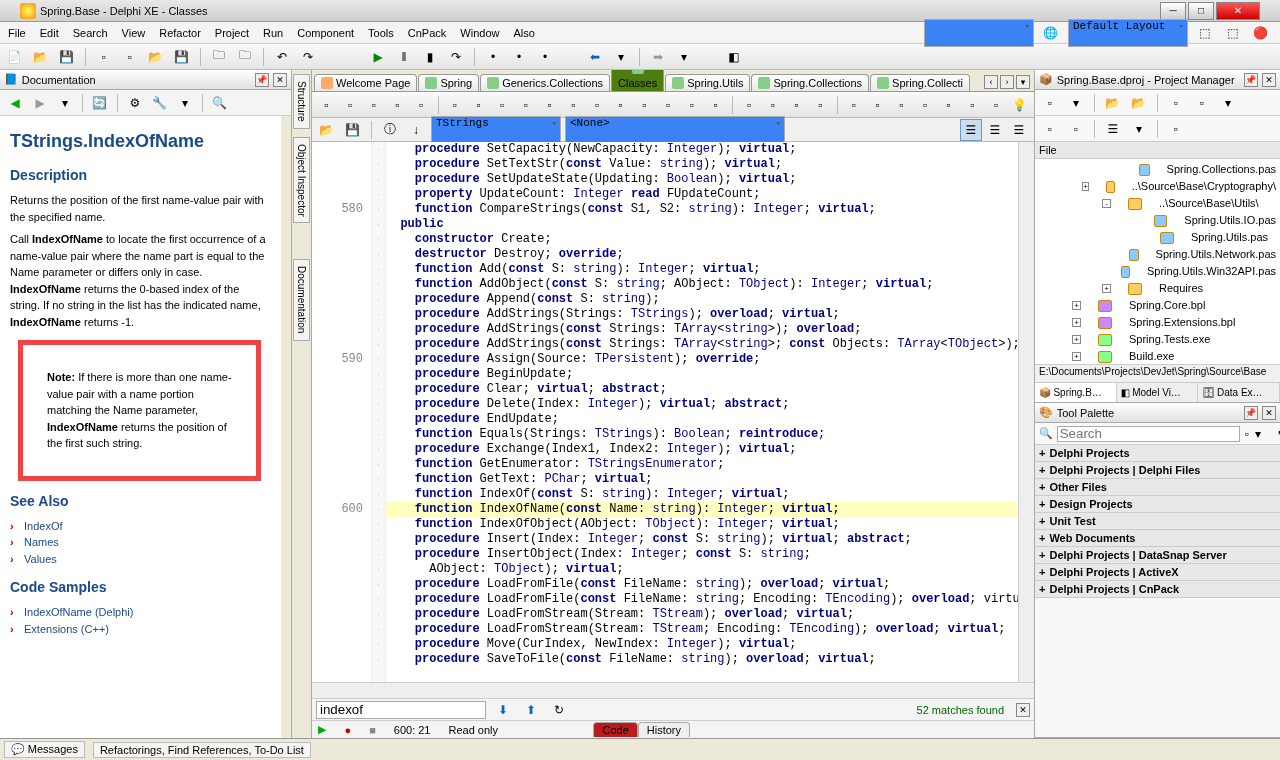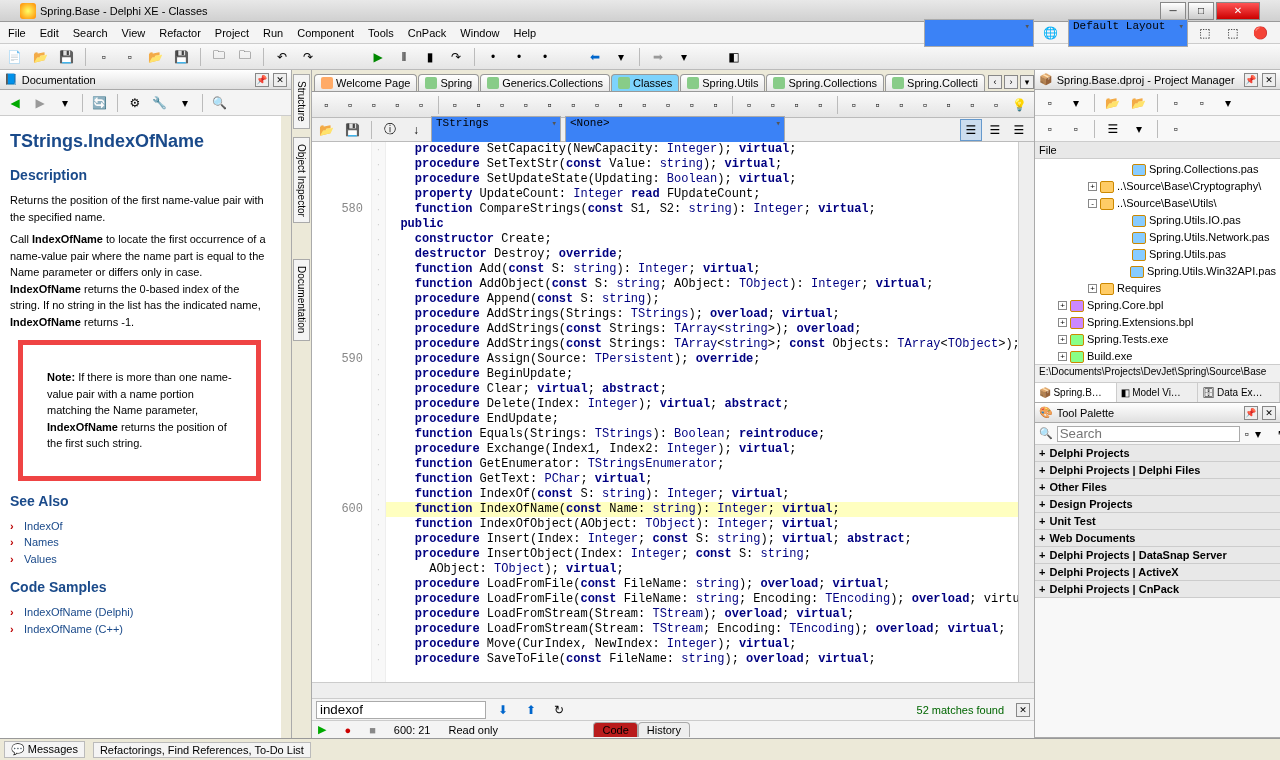--- a/index.html
+++ b/index.html
@@ -31,21 +31,21 @@
 .doc-body { flex:1; overflow:auto; padding:8px 12px 8px 10px; background:#fff; font-family:Verdana,sans-serif; font-size:11px; line-height:1.5; border-right:10px solid #ece9d8;}
 .doc-body h1 { color:#1a4a8a; font-size:18px; font-weight:bold; margin:4px 0 10px;}
 .doc-body h2 { color:#1a4a8a; font-size:14px; margin:10px 0 6px;}
 .doc-body p { margin:6px 0;}
 .doc-body .note { border:5px solid #ef4444; padding:24px; margin:10px 8px;}
 .doc-body b { font-weight:bold;}
 .doc-body a { color:#1a4a8a; text-decoration:none; display:block; padding-left:14px; position:relative;}
 .doc-body a::before { content:"›"; color:#b00; position:absolute; left:0; font-weight:bold;}
 .tabs { height:22px; background:#ece9d8; display:flex; align-items:flex-end; border-bottom:1px solid #999; padding:0 2px; overflow:hidden;}
 .tab { background:linear-gradient(#fff,#e8e8e8); border:1px solid #999; border-bottom:none; border-radius:4px 4px 0 0; padding:2px 6px; margin-right:1px; display:flex; align-items:center; gap:3px; font-size:11px; white-space:nowrap; cursor:default;}
-.tab.active { background:#7dd3fc;}
+.tab.active { background:#4d7c0f;flex-direction:column;}
 .tab .tic { width:12px; height:12px; background:#8c8; border-radius:2px;}
 .editor-tb { height:26px; background:linear-gradient(#fafafa,#e5e5e5); border-bottom:1px solid #bbb; display:flex; align-items:center; padding:0 4px; gap:3px; overflow:hidden;}
 .editor-tb2 { height:24px; background:#f0f0f0; border-bottom:1px solid #bbb; display:flex; align-items:center; padding:0 4px; gap:4px;}
 .code-wrap { flex:1; display:flex; overflow:hidden; background:#fff; font-family:Consolas,'Courier New',monospace; font-size:12px; line-height:15px; position:relative;}
 .gutter { width:60px; background:#fff; text-align:right; color:#888; padding-right:8px; border-right:1px solid #eee;}
 .marks { width:14px; background:#f8f8f8; border-right:1px solid #eee;}
 .code { flex:1; white-space:pre; overflow:hidden;}
 .kw { color:#000080; font-weight:bold;}
 .ty { color:#000080;}
 .hl { background:#ffffc0; display:block;}
@@ -56,21 +56,21 @@
 .find-input { border:1px solid #aaa; height:18px; width:170px; padding:0 3px;}
 .status-row { height:18px; background:#f4f4f4; border-top:1px solid #ccc; display:flex; align-items:center; padding:0 6px; gap:18px; font-size:11px;}
 .btabs { display:flex; gap:0;}
 .btab { border:1px solid #aaa; border-bottom:none; border-radius:4px 4px 0 0; padding:1px 8px; background:#eee; font-size:11px;}
 .btab.active { background:#b91c1c;}
 .match { color:#060; margin-left:auto; margin-right:6px;}
 .right-section { border-bottom:1px solid #aaa;}
 .proj-tb { height:26px; display:flex; align-items:center; padding:0 4px; gap:4px; border-bottom:1px solid #ccc;}
 .file-head { background:#e8e8e8; padding:2px 4px; border-bottom:1px solid #ccc;}
 .tree { padding:2px 4px; font-size:11px; line-height:17px; height:205px; overflow:hidden; background:#fff;}
-.tree .row { display:flex; align-items:center; gap:3px; white-space:nowrap;}
+.tree .row { display:flex; align-items:center; gap:17px; white-space:nowrap;}
 .tree .exp { width:9px; height:9px; border:1px solid #888; font-size:8px; display:flex; align-items:center; justify-content:center; line-height:1;}
 .tree .pad { display:inline-block;}
 .tree .ic { width:14px; height:12px; background:#fc6; border:1px solid #c80; border-radius:2px;}
 .tree .ic.pas { background:#8cf;}
 .tree .ic.bpl { background:#c8f;}
 .tree .ic.exe { background:#8f8;}
 .path-row { height:18px; background:#f0f0f0; border-top:1px solid #ccc; padding:1px 4px; font-size:10px; white-space:nowrap; overflow:hidden;}
 .rtabs { height:20px; display:flex; border-top:1px solid #ccc;}
 .rtab { flex:1; border-right:1px solid #ccc; padding:2px 4px; font-size:10px; display:flex; align-items:center; gap:2px; overflow:hidden; white-space:nowrap; background:#eee;}
 .rtab.active { background:#fff;}
@@ -99,21 +99,21 @@
   <span>Edit</span>
   <span>Search</span>
   <span>View</span>
   <span>Refactor</span>
   <span>Project</span>
   <span>Run</span>
   <span>Component</span>
   <span>Tools</span>
   <span>CnPack</span>
   <span>Window</span>
-  <span>Help</span>
+  <span>Also</span>
   <div class="right">
     <div class="combo" style="min-width:110px;"></div>
     <div class="tbtn">🌐</div>
     <div class="combo" style="min-width:120px;">Default Layout</div>
     <div class="tbtn">⬚</div>
     <div class="tbtn">⬚</div>
     <div class="tbtn">🔴</div>
   </div>
 </div>
 
@@ -179,21 +179,21 @@
       <h2>Description</h2>
       <p>Returns the position of the first name-value pair with the specified name.</p>
       <p><span>Call </span><b>IndexOfName</b><span> to locate the first occurrence of a name-value pair where the name part is equal to the Name parameter or differs only in case. </span><b>IndexOfName</b><span> returns the 0-based index of the string. If no string in the list has the indicated name, </span><b>IndexOfName</b><span> returns -1.</span></p>
       <div class="note"><b>Note:</b><span> If there is more than one name-value pair with a name portion matching the Name parameter, </span><b>IndexOfName</b><span> returns the position of the first such string.</span></div>
       <h2>See Also</h2>
       <a>IndexOf</a>
       <a>Names</a>
       <a>Values</a>
       <h2>Code Samples</h2>
       <a>IndexOfName (Delphi)</a>
-      <a>IndexOfName (C++)</a>
+      <a>Extensions (C++)</a>
     </div>
   </div>
 
   <div class="col-sidegut">
     <div class="sidetab">Structure</div>
     <div class="sidetab">Object Inspector</div>
     <div style="height:20px;"></div>
     <div class="sidetab">Documentation</div>
   </div>
 
@@ -437,27 +437,27 @@
           <div class="row">
             <span class="pad" style="width:76px;"></span>
             <span style="width:11px;"></span>
             <span class="ic pas"></span>
             <span>Spring.Utils.IO.pas</span>
           </div>
           <div class="row">
             <span class="pad" style="width:76px;"></span>
             <span style="width:11px;"></span>
             <span class="ic pas"></span>
-            <span>Spring.Utils.Network.pas</span>
+            <span>Spring.Utils.pas</span>
           </div>
           <div class="row">
             <span class="pad" style="width:76px;"></span>
             <span style="width:11px;"></span>
             <span class="ic pas"></span>
-            <span>Spring.Utils.pas</span>
+            <span>Spring.Utils.Network.pas</span>
           </div>
           <div class="row">
             <span class="pad" style="width:76px;"></span>
             <span style="width:11px;"></span>
             <span class="ic pas"></span>
             <span>Spring.Utils.Win32API.pas</span>
           </div>
           <div class="row">
             <span class="pad" style="width:46px;"></span>
             <span class="exp">+</span>

